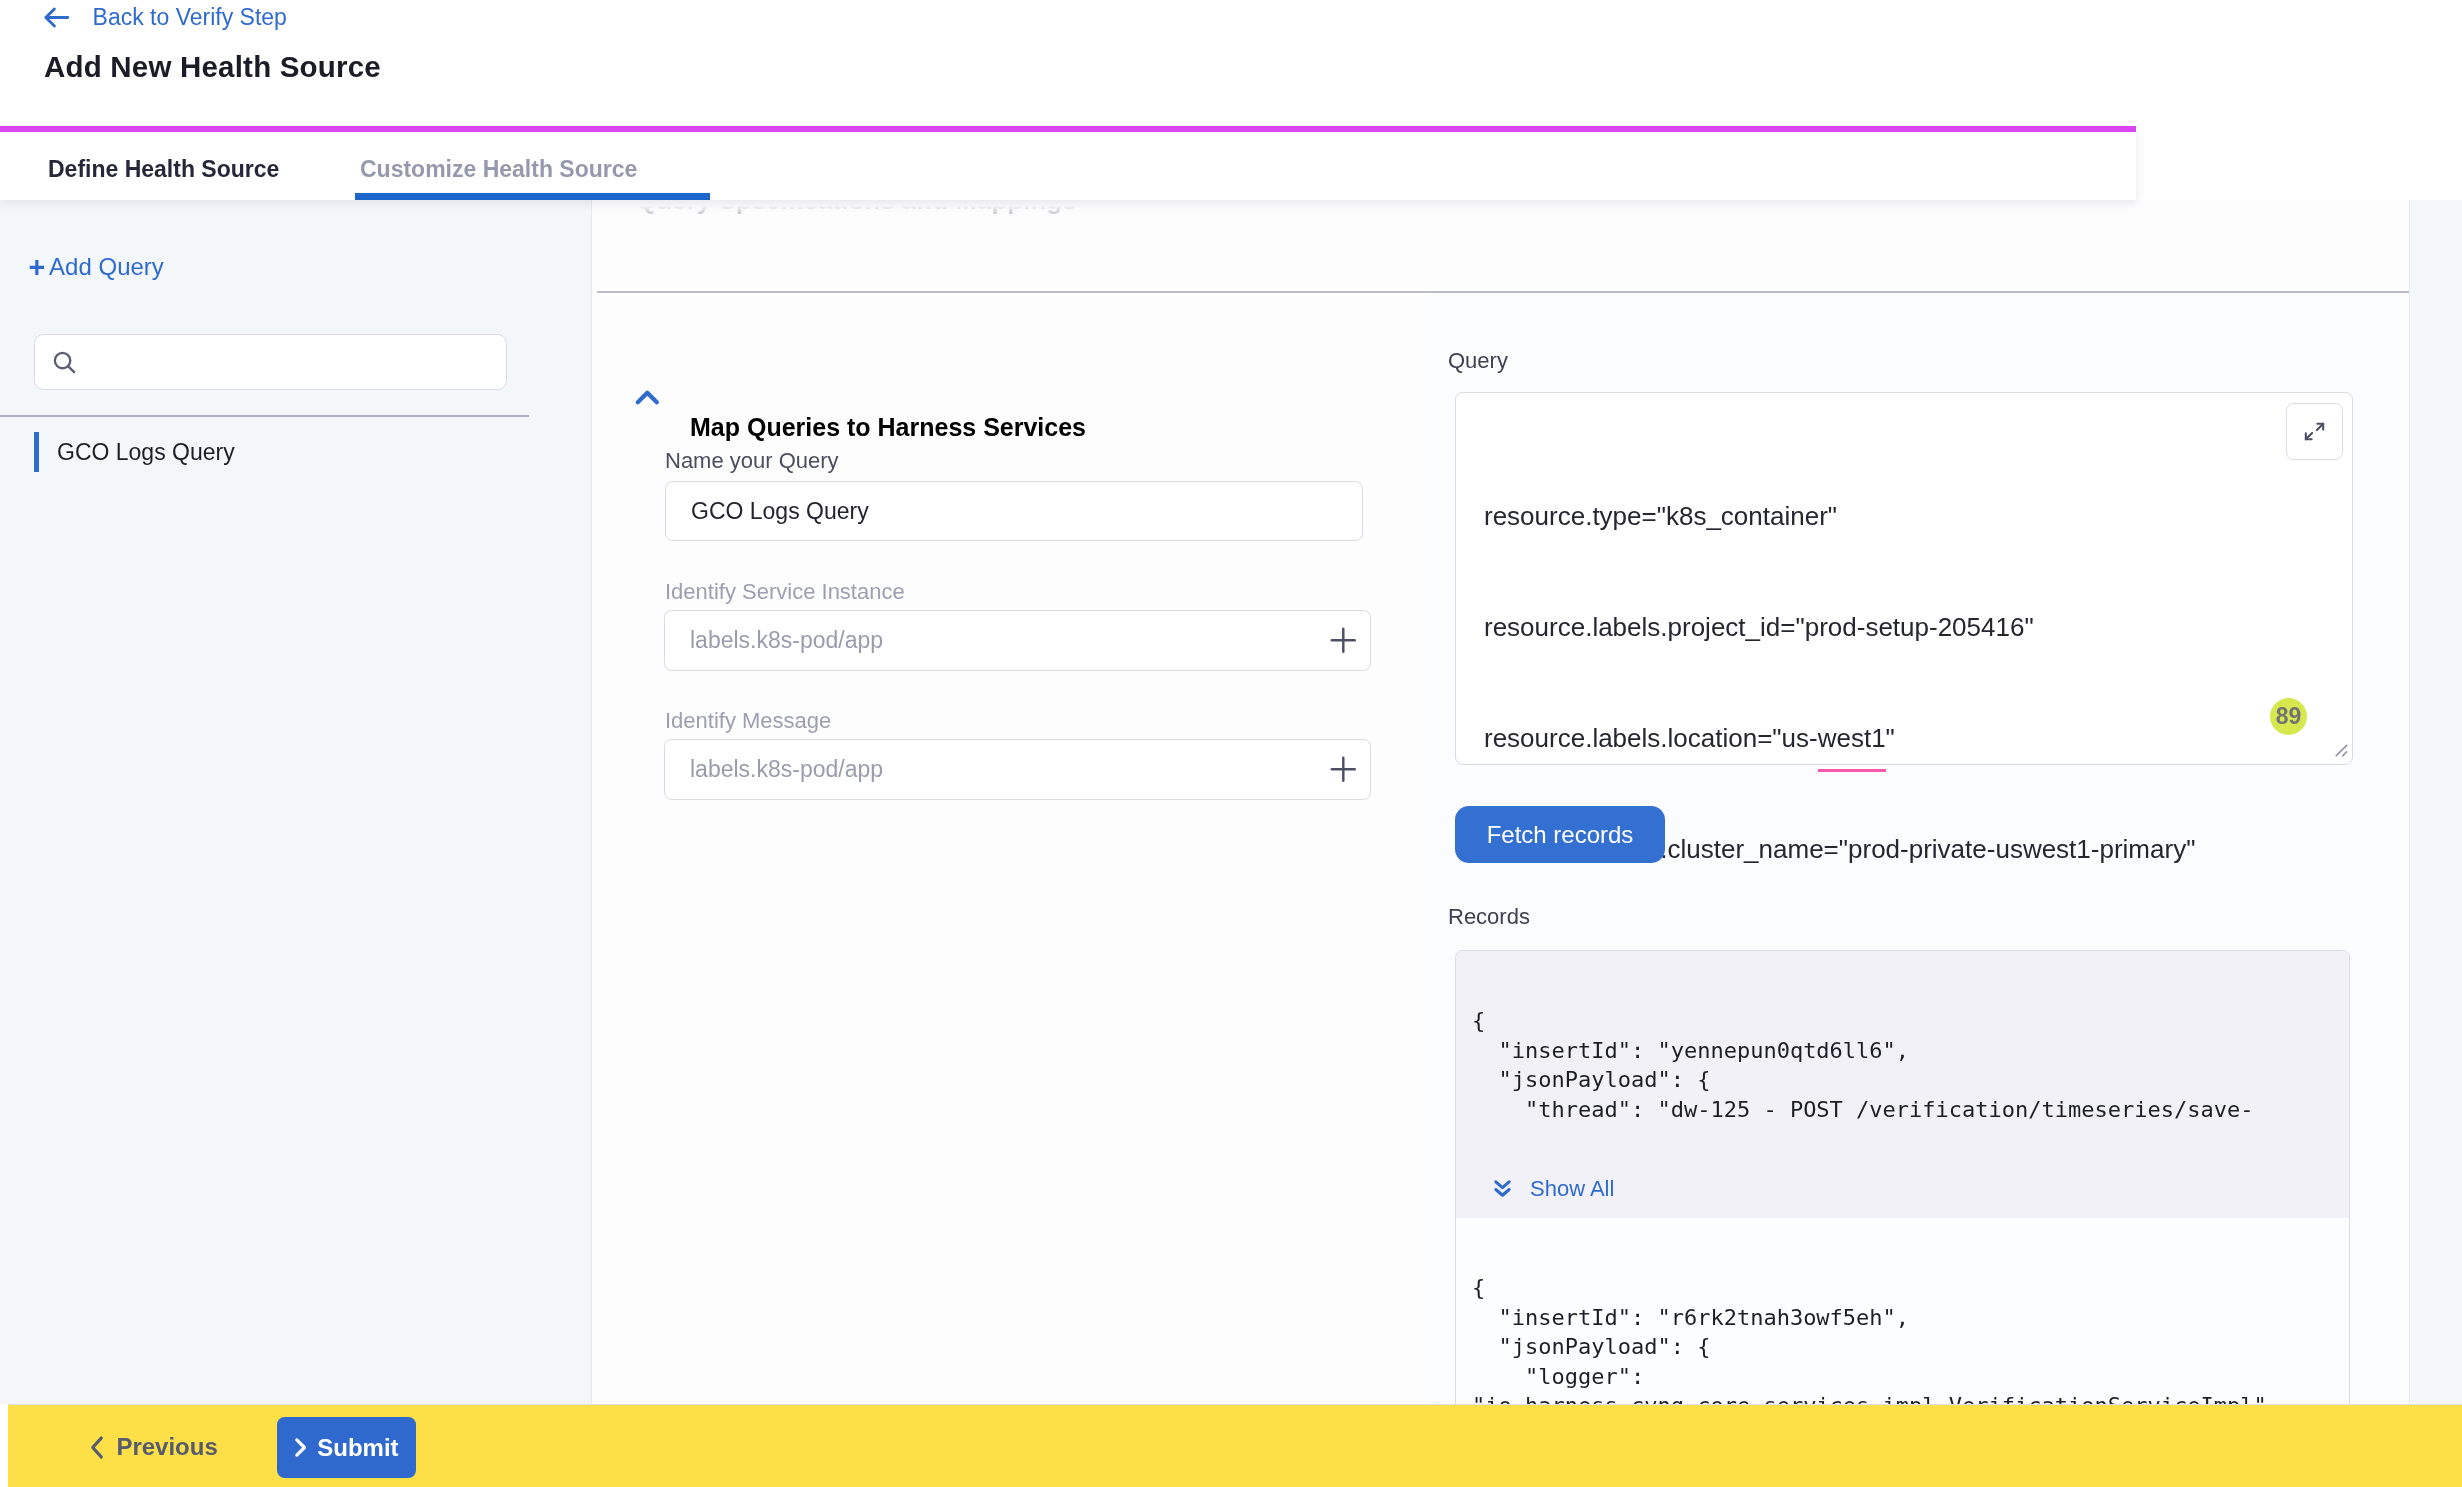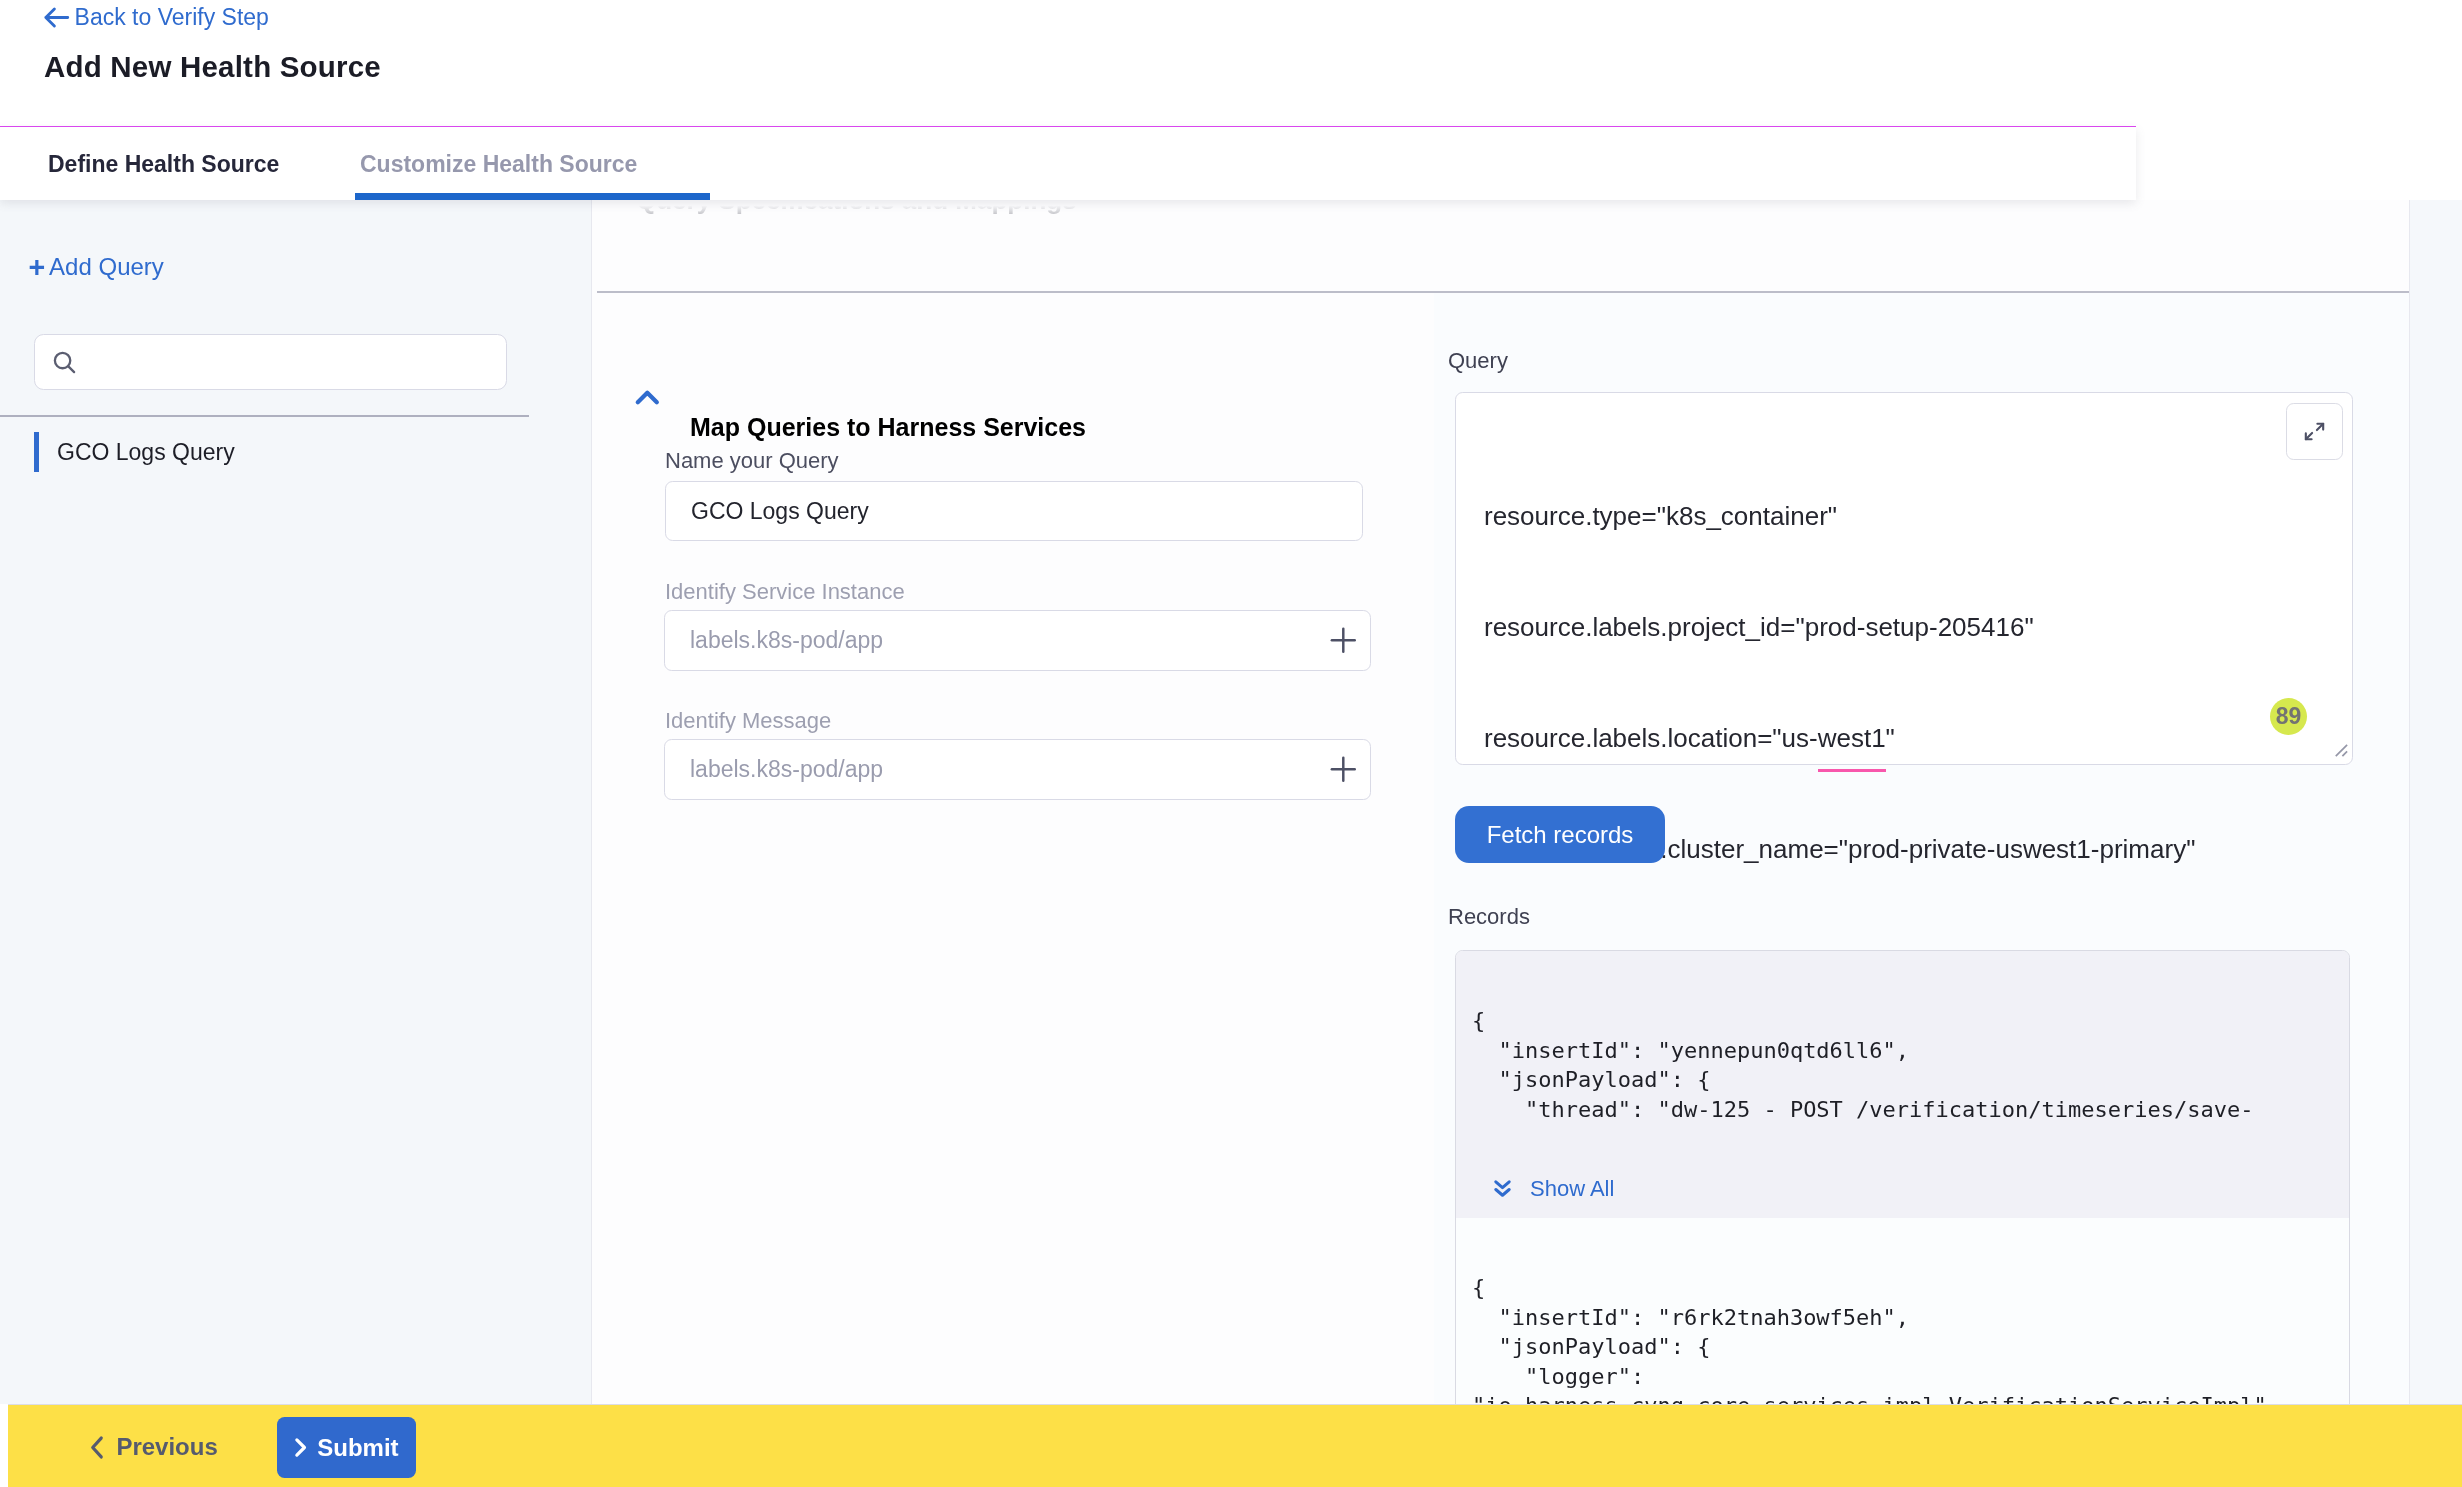--- a/index.html
+++ b/index.html
@@ -1,25 +1,25 @@
 <!DOCTYPE html>
 <html style="font-size:15.2px"><head>
 <meta charset="utf-8">
 <style>
   * { margin:0; padding:0; box-sizing:border-box; }
   html,body { width:2462px; height:1487px; background:#ffffff; font-family:"Liberation Sans", sans-serif; overflow:hidden; }
   .page { position:relative; width:2462px; height:1487px; background:#ffffff; }
 
   
   .header { position:absolute; left:0; top:0; width:2462px; height:126px; background:#ffffff; }
-  .back-link { position:absolute; left:42px; top:3.8px; display:flex; align-items:center; gap:4px; color:#2f6bce; font-size:23px; cursor:pointer; }
+  .back-link { position:absolute; left:42px; top:3.8px; display:flex; align-items:center; gap:22px; color:#2f6bce; font-size:23px; cursor:pointer; }
   .page-title { position:absolute; left:44px; top:50px; font-size:29.5px; font-weight:bold; color:#1b1c26; letter-spacing:0.2px; }
 
   
-  .tabbar { position:absolute; left:0; top:126px; width:2136px; height:74px; background:#ffffff; border-top:1px solid #d946ef; box-shadow:0 3.8px 9.5px rgba(96,97,112,0.14); z-index:10; }
+  .tabbar { position:absolute; left:0; top:126px; width:2136px; height:74px; background:#ffffff; border-top:6px solid #d946ef; box-shadow:0 3.8px 9.5px rgba(96,97,112,0.14); z-index:10; }
   .tab { position:absolute; top:0; height:74px; display:flex; align-items:center; font-size:23px; font-weight:600; cursor:pointer; }
   .tab-define { left:48px; color:#26273a; }
   .tab-customize { left:360px; color:#9698ad; }
   .tab-underline { position:absolute; left:355px; bottom:0; width:355px; height:6.7px; background:#1c66cb; }
 
   
   .main { position:absolute; left:0; top:200px; width:2462px; height:1204px; overflow:hidden; background:#ffffff; }
 
   
   .sidebar { position:absolute; left:0; top:0; width:592px; height:1204px; background:#f4f7fa; border-right:1px solid #e7e8ef; }

